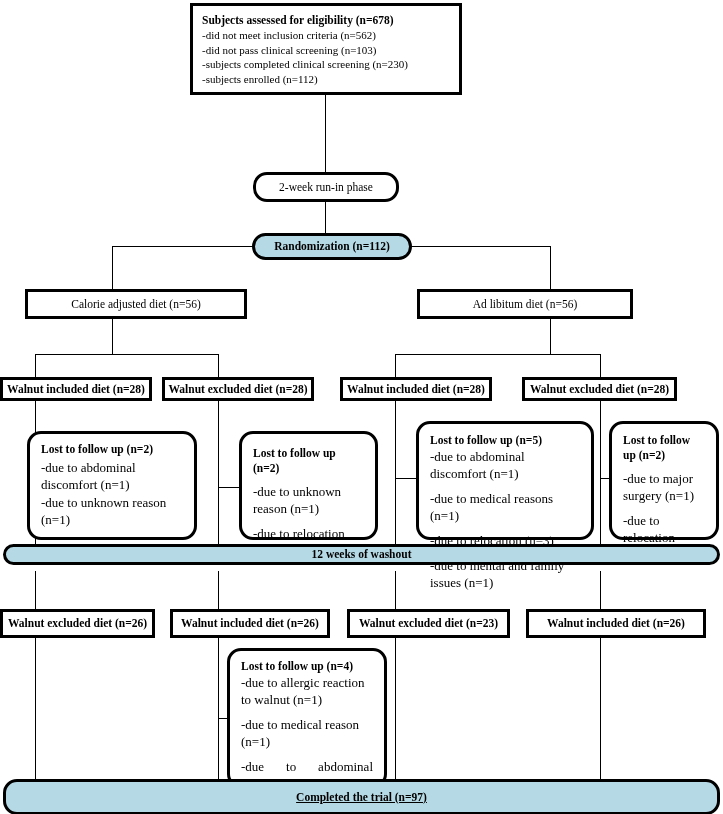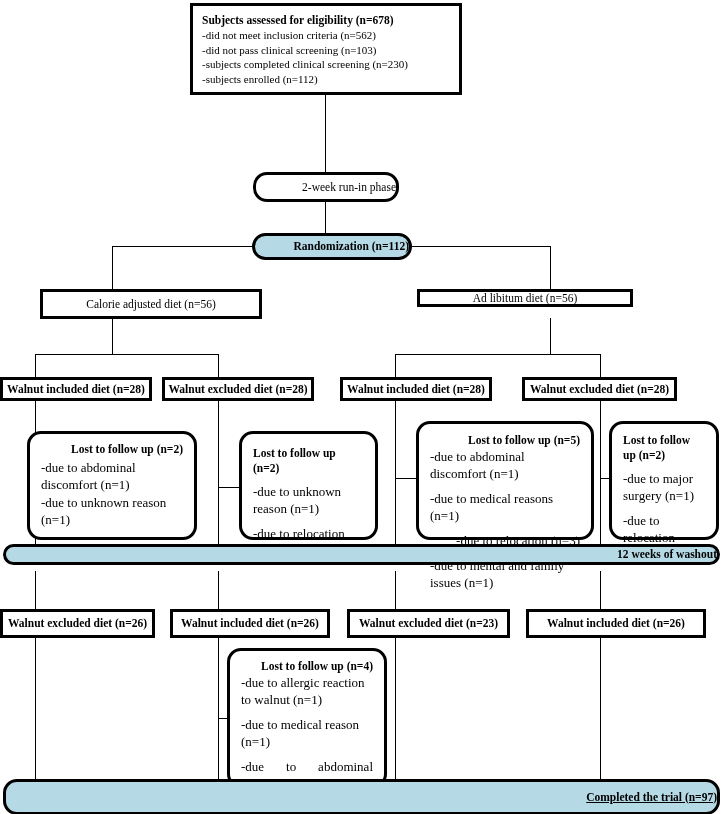--- a/index.html
+++ b/index.html
@@ -36,21 +36,20 @@
     display: flex;
     flex-direction: column;
     justify-content: center;
   }
   .box.center {
     align-items: center;
     text-align: center;
   }
   .box.rounded {
     border-radius: 14px;
-    align-items: flex-end;
   }
   .box.blue {
     background: #b5dae6;
   }
   .box.pad {
     padding: 16px 9px;
   }
 
   .title-line {
     font-weight: bold;
@@ -140,24 +139,24 @@
   </div>
 
   <div class="box rounded center" style="left:253px; top:172px; width:146px; height:30px;">
     <div class="label-mid">2-week run-in phase</div>
   </div>
 
   <div class="box rounded center blue" style="left:252px; top:233px; width:160px; height:27px;">
     <div class="label-bold">Randomization (n=112)</div>
   </div>
 
-  <div class="box center" style="left:25px; top:289px; width:222px; height:30px;margin-left:15px;">
+  <div class="box center" style="left:25px; top:289px; width:222px; height:30px;">
     <div class="label-mid">Calorie adjusted diet (n=56)</div>
   </div>
-  <div class="box center" style="left:417px; top:289px; width:216px; height:18px;">
+  <div class="box center" style="left:417px; top:289px; width:216px; height:30px;">
     <div class="label-mid">Ad libitum diet (n=56)</div>
   </div>
 
   <div class="box center" style="left:0px; top:377px; width:152px; height:24px;">
     <div class="label-bold">Walnut included diet (n=28)</div>
   </div>
   <div class="box center" style="left:162px; top:377px; width:152px; height:24px;">
     <div class="label-bold">Walnut excluded diet (n=28)</div>
   </div>
   <div class="box center" style="left:340px; top:377px; width:152px; height:24px;">

